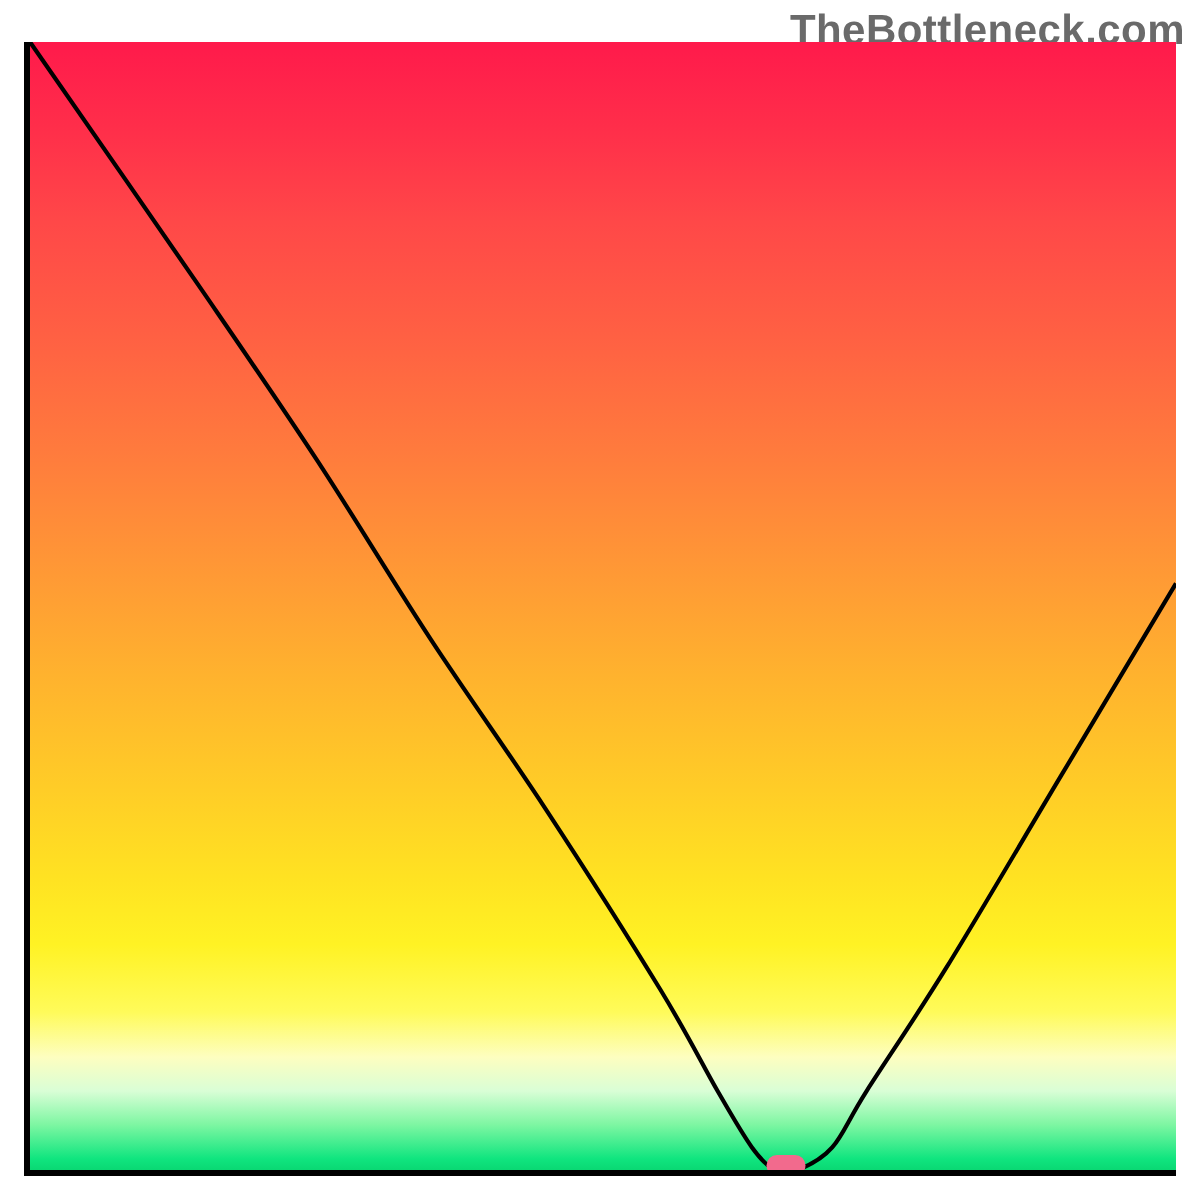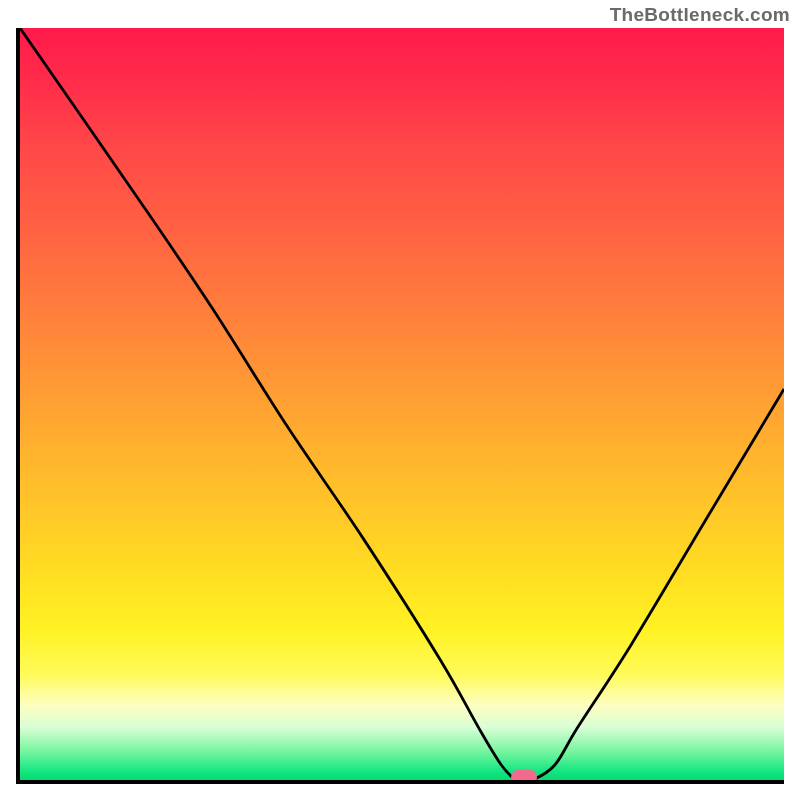--- a/index.html
+++ b/index.html
@@ -12,21 +12,21 @@
   }
   .root {
     position: relative;
     width: 800px;
     height: 800px;
   }
   .watermark {
     position: absolute;
     top: 4px;
     right: 10px;
-    font-size: 19px;
+    font-size: 28px;
     font-weight: 600;
     color: #6a6a6a;
     letter-spacing: 0.3px;
   }
   .plot-area {
     position: absolute;
     left: 16px;
     top: 28px;
     width: 768px;
     height: 756px;

